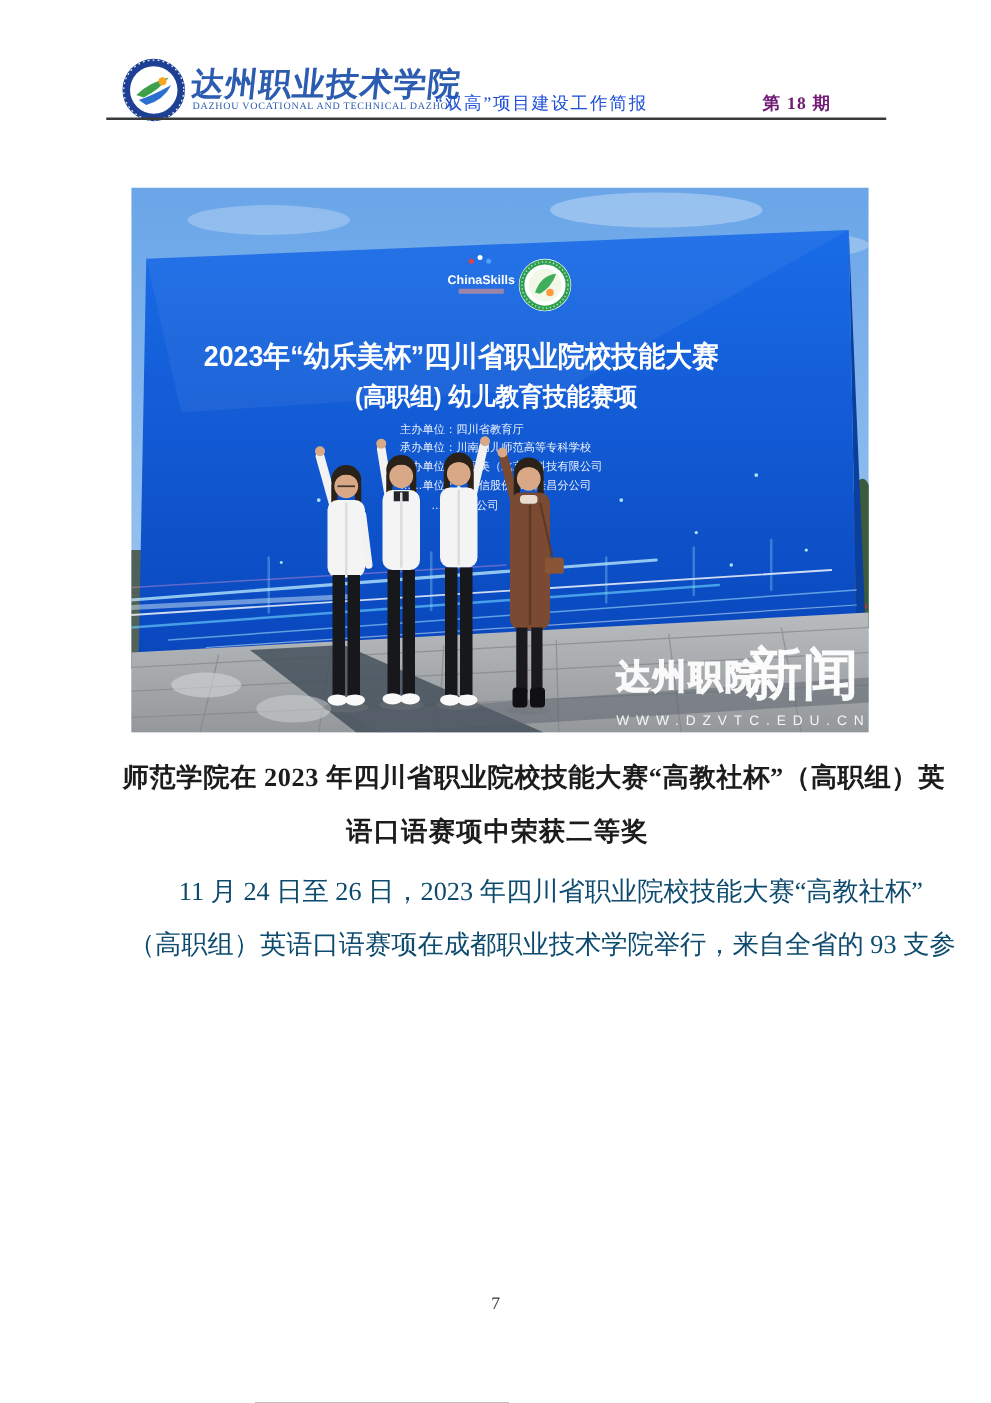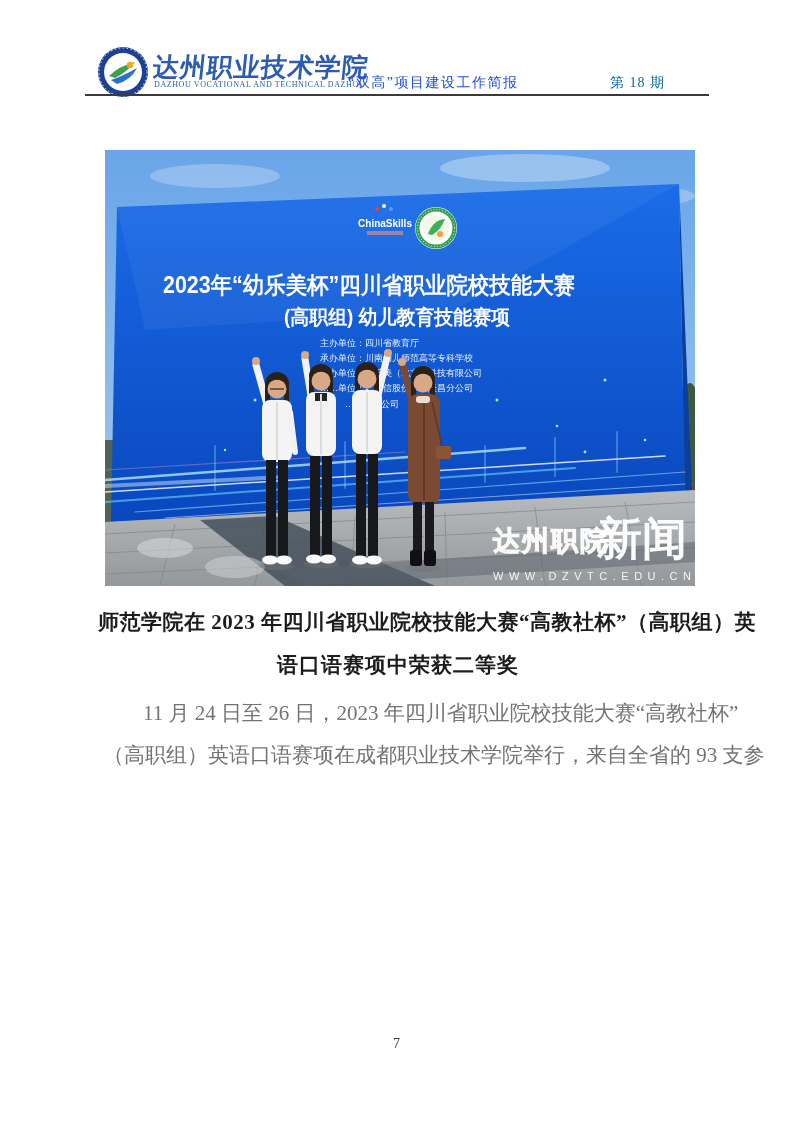--- a/index.html
+++ b/index.html
@@ -17,35 +17,35 @@
   }
   .college-en{
     position:absolute;left:154px;top:80px;font-size:8px;color:#2b5cb0;
     letter-spacing:0.6px;font-family:"Liberation Serif",serif;white-space:nowrap;
   }
   .bulletin-title{
     position:absolute;left:348px;top:74px;font-size:14px;color:#1d4ed8;
     letter-spacing:1.5px;white-space:nowrap;
   }
   .issue-label{
-    position:absolute;left:610px;top:74px;font-size:14px;color:#0369a1;
-    letter-spacing:1px;white-space:nowrap;
+    position:absolute;left:610px;top:74px;font-size:14px;color:#701a75;
+    letter-spacing:1px;white-space:nowrap;font-weight:bold;
   }
   .header-rule{
     position:absolute;left:85px;top:94px;width:624px;height:2px;background:#3a3a3a;
   }
   
   .photo{position:absolute;left:105px;top:150px;width:590px;height:436px;}
   
   .caption{position:absolute;left:98px;width:600px;text-align:center;
     font-size:21px;font-weight:bold;color:#1c1c1c;white-space:nowrap;}
   .caption.l1{top:608px;letter-spacing:0.5px;}
   .caption.l2{top:651px;letter-spacing:1px;text-align:center;}
   
-  .bodyline{position:absolute;left:103px;width:592px;font-size:21px;color:#737373;
+  .bodyline{position:absolute;left:103px;width:592px;font-size:21px;color:#0c4a6e;
     white-space:nowrap;}
   .bodyline.b1{top:699px;padding-left:40px;}
   .bodyline.b2{top:741px;}
   .bodyline.b3{top:784px;}
   
   .page-number{position:absolute;left:0;top:1036px;width:793px;text-align:center;
     font-size:14px;color:#333;}
   svg text{font-family:"Liberation Sans","DejaVu Sans",sans-serif;}
 </style>
 </head>

